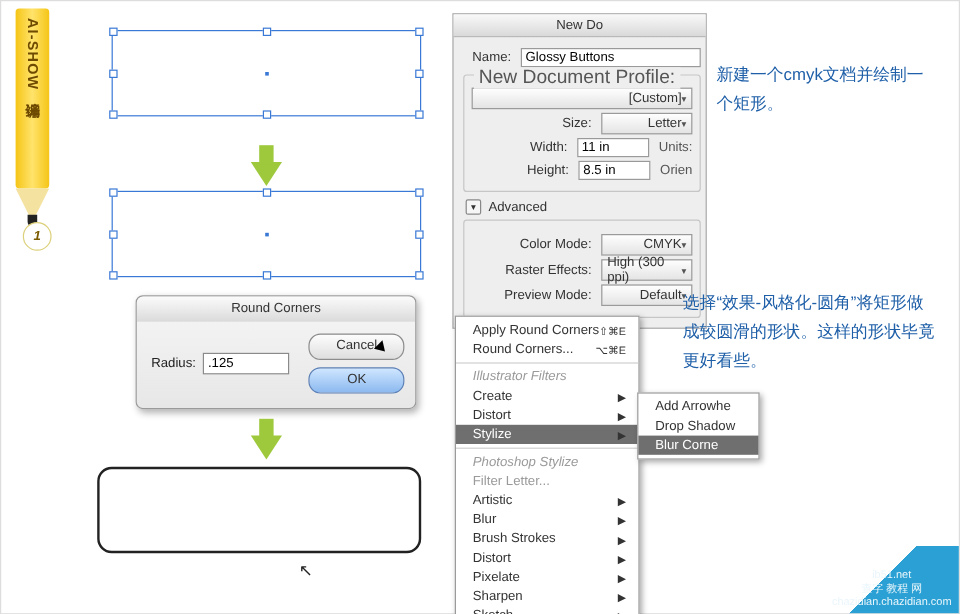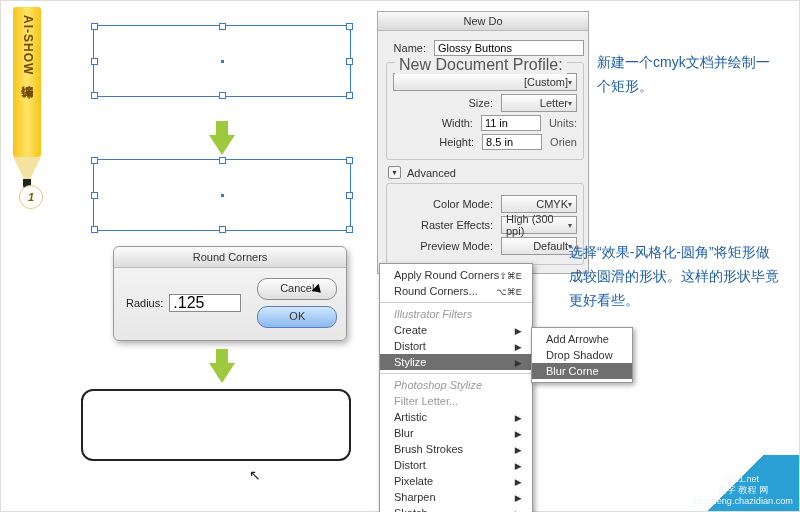--- a/index.html
+++ b/index.html
@@ -23,21 +23,21 @@
 .arrow{position:absolute;width:0;height:0;border-left:13px solid transparent;border-right:13px solid transparent;border-top:20px solid #9ec93d}
 .arrow:before{content:"";position:absolute;left:-6px;top:-34px;width:12px;height:16px;background:#9ec93d}
 
 .result-rect{position:absolute;border:2px solid #222;border-radius:12px;background:#fff}
 
 .rc-dialog{position:absolute;background:linear-gradient(#f6f6f6,#e7e7e7);border:1px solid #9a9a9a;border-radius:6px;box-shadow:2px 3px 6px rgba(0,0,0,.3)}
 .rc-title{height:20px;line-height:20px;text-align:center;background:linear-gradient(#fbfbfb,#dcdcdc);border-bottom:1px solid #bcbcbc;border-radius:6px 6px 0 0;font-size:11px}
 .rc-body{padding:10px 26px 12px 12px;display:flex;gap:16px;align-items:center}
 .rc-field{display:flex;align-items:center;gap:6px}
 .rc-field label{color:#222}
-.rc-field input{width:64px;height:16px;border:1px solid #8a8a8a;background:#fff;font-size:16px;padding:0 3px}
+.rc-field input{width:64px;height:16px;border:1px solid #8a8a8a;background:#fff;font-size:11px;padding:0 3px}
 .rc-buttons{display:flex;flex-direction:column;gap:6px}
 .mac-btn{width:78px;height:20px;border:1px solid #8c8c8c;border-radius:10px;background:linear-gradient(#fdfdfd,#dedede);font-size:11px;cursor:default;text-align:center;line-height:18px}
 .mac-btn.primary{background:linear-gradient(#cfe6ff,#8cb9ef);border-color:#5b7fb5}
 .cursor-ptr{position:absolute;width:0;height:0;border-left:8px solid #000;border-top:5px solid transparent;border-bottom:5px solid transparent;transform:rotate(45deg)}
 
 .nd{position:absolute;background:#eeeeee;border:1px solid #aaa;font-size:11px}
 .nd-title{height:18px;line-height:18px;background:linear-gradient(#f9f9f9,#d9d9d9);border-bottom:1px solid #b9b9b9;text-align:center}
 .nd-body{padding:6px 4px 8px 8px}
 .group{border:1px solid #c6c6c6;border-radius:3px;padding:8px 6px 6px 6px;margin-top:6px;position:relative}
 .group>legend,.grp-label{position:absolute;top:-7px;left:8px;background:#eeeeee;padding:0 4px;font-size:16px;color:#555}
@@ -254,16 +254,16 @@
   <div class="cmenu submenu" style="left:530px;top:326px;min-width:100px" id="submenu">
       <div class="item">Add Arrowhe</div>
       <div class="item">Drop Shadow</div>
       <div class="item sel">Blur Corne</div>
     </div>
 
   <div class="wm">
     <small>
       <span>ib51.net</span><br>
       <span>查字 教程 网</span><br>
-      <span>jiaocheng.chazidian.com</span>
+      <span>chazidian.chazidian.com</span>
     </small>
   </div>
 </div>
 
 </body></html>

